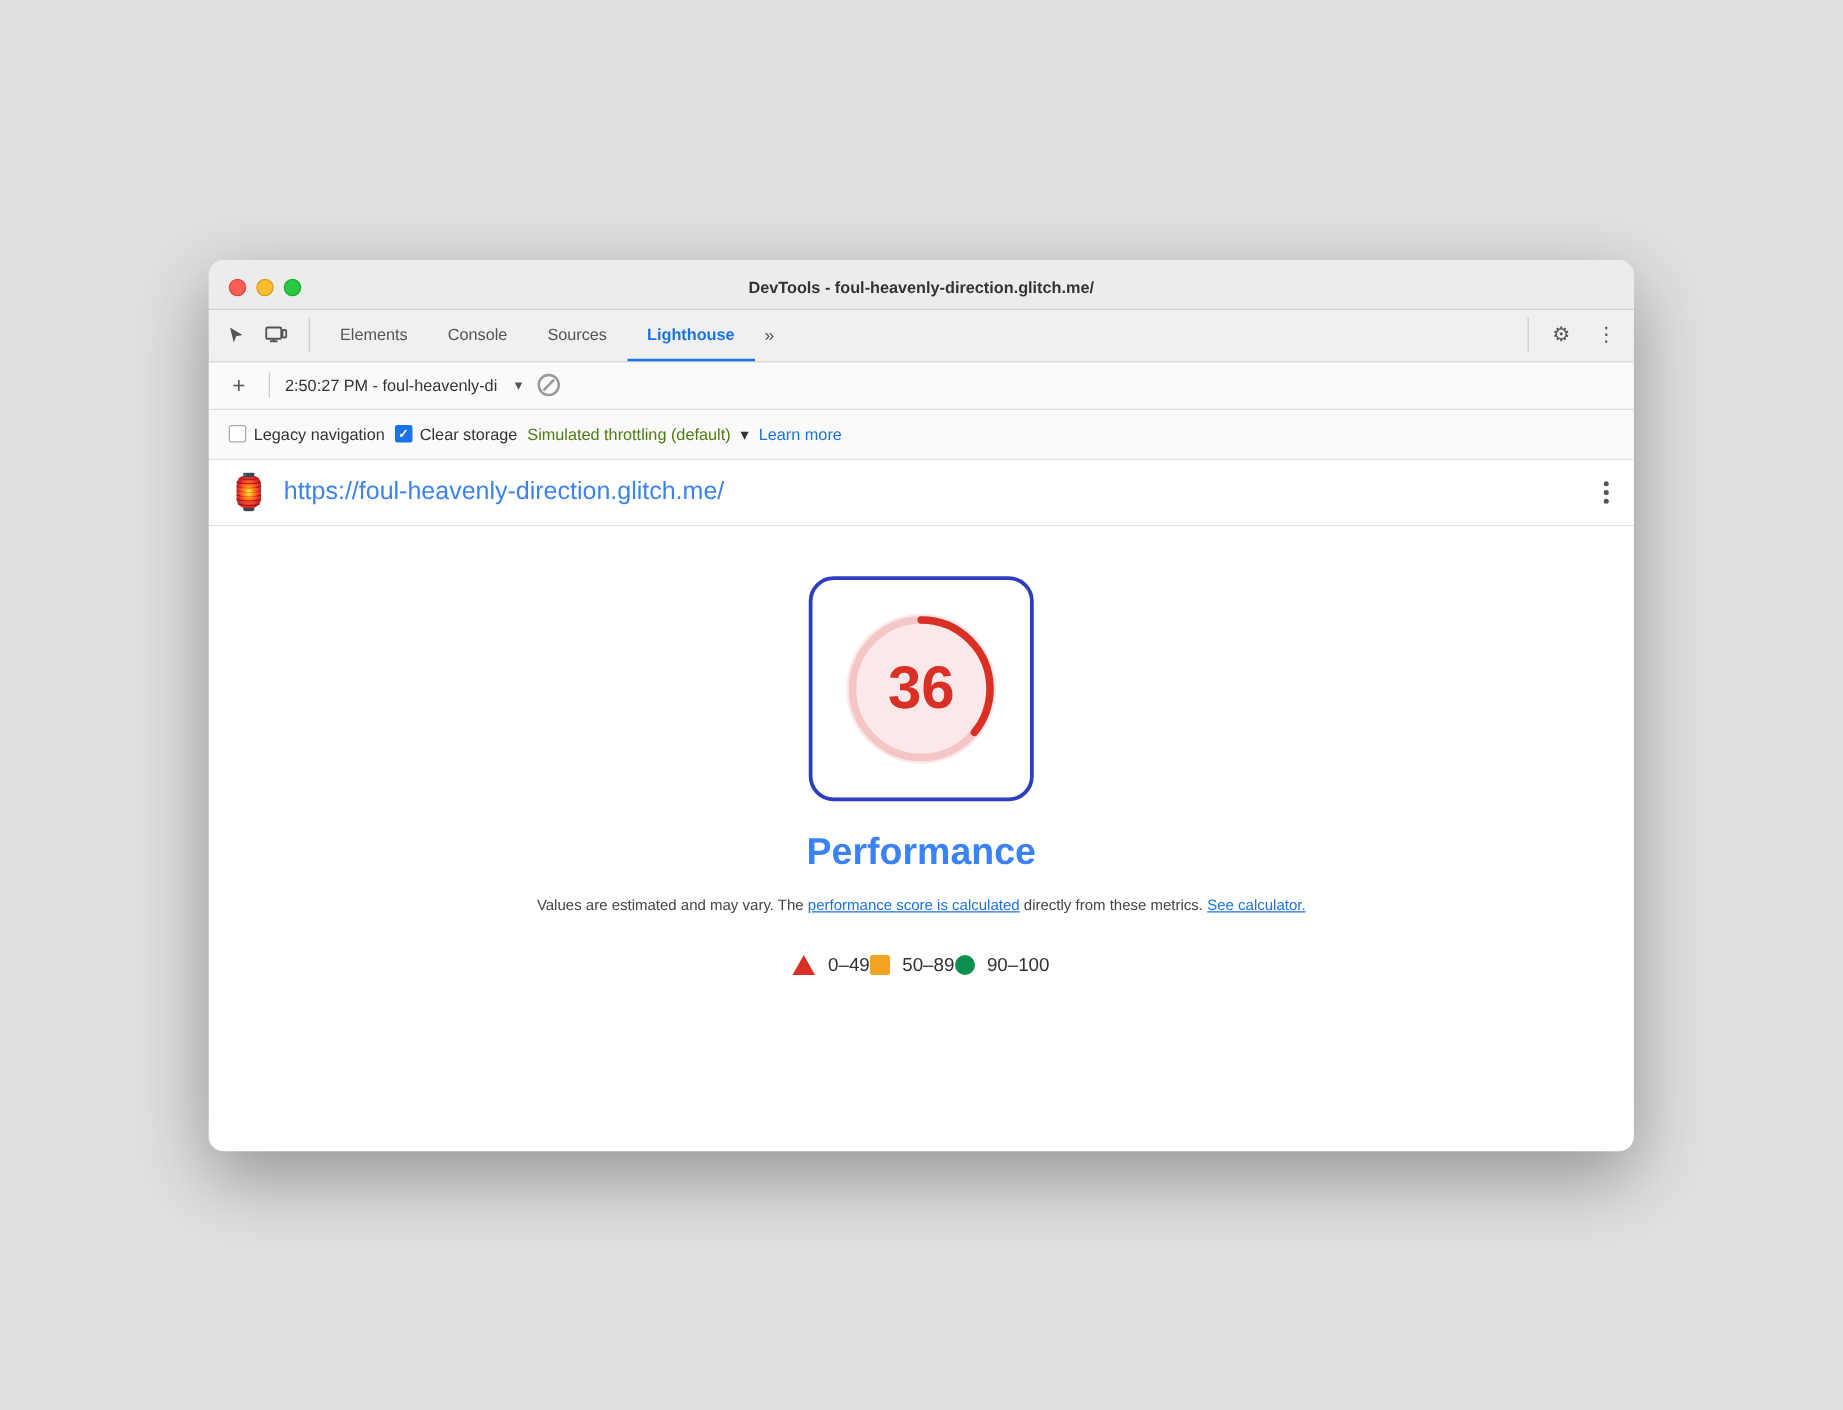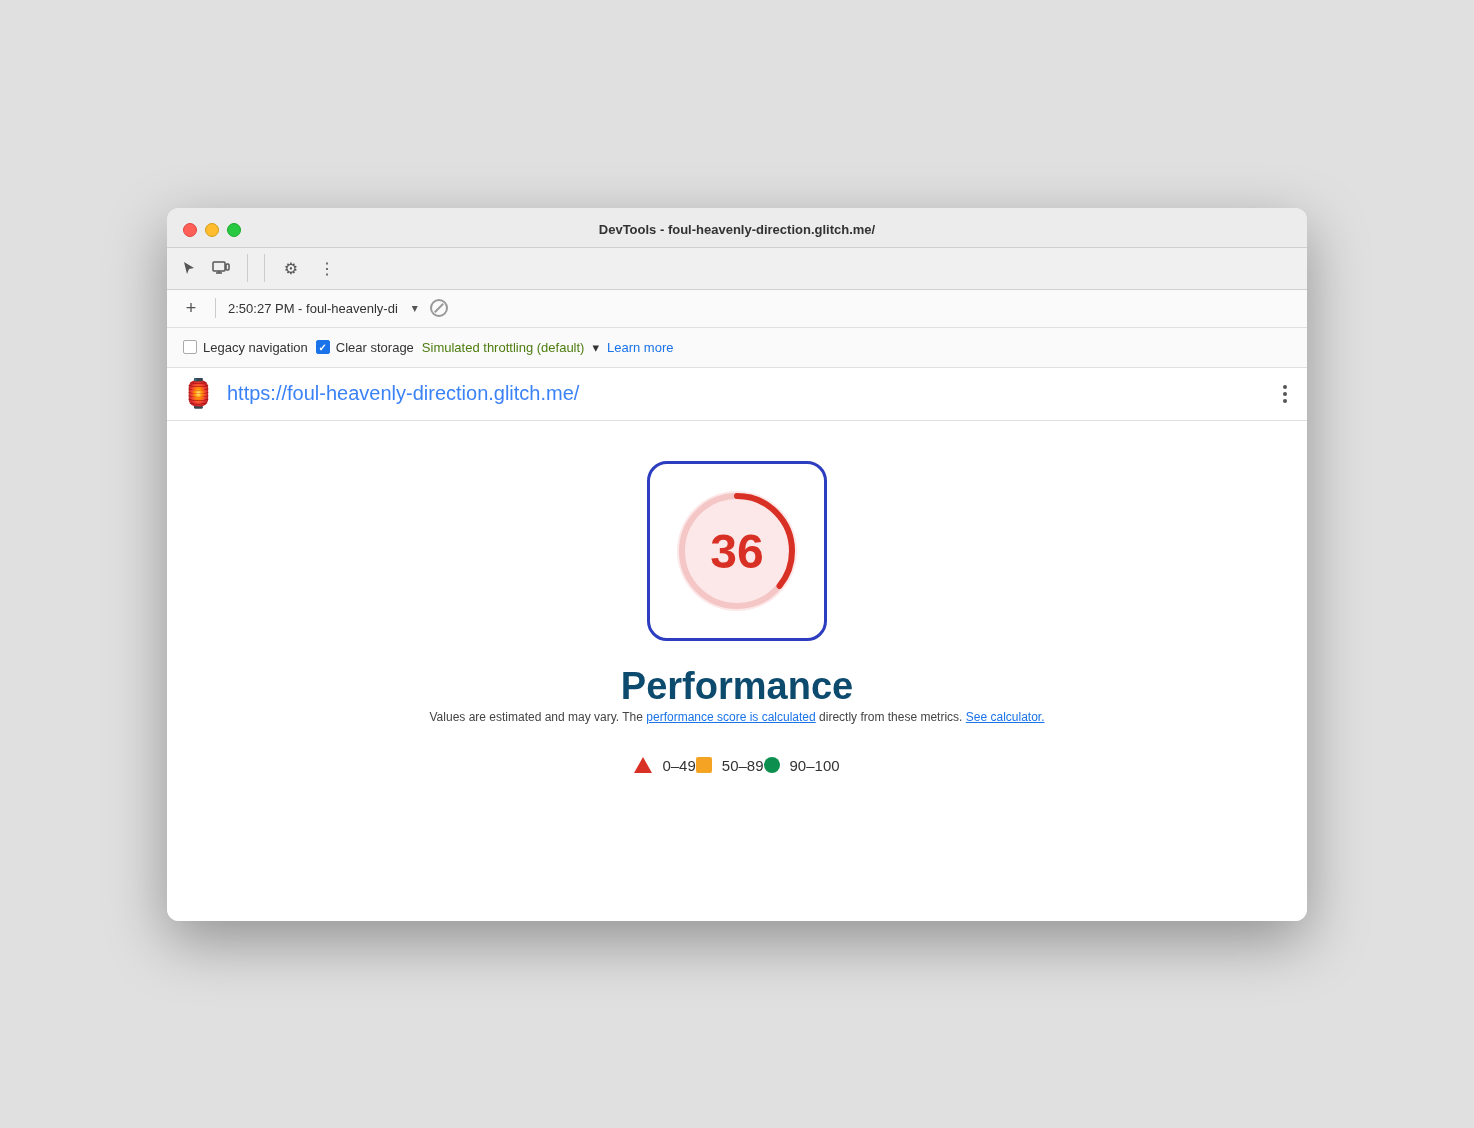--- a/index.html
+++ b/index.html
@@ -351,24 +351,24 @@
       position: absolute;
       top: 0;
       left: 0;
       width: 130px;
       height: 130px;
       transform: rotate(-90deg);
     }
 
     
     .perf-title {
-      font-size: 38px;
+      font-size: 30px;
       font-weight: 700;
-      color: #0c4a6e;
-      margin-bottom: 0;
+      color: #3b82f6;
+      margin-bottom: 16px;
     }
 
     
     .perf-desc {
       font-size: 12px;
       color: #444;
       text-align: center;
       max-width: 700px;
       line-height: 1.6;
       margin-bottom: 30px;
@@ -440,20 +440,37 @@
       <div class="toolbar-icon-btn">
         <svg width="18" height="16" viewBox="0 0 18 16" fill="none">
           <rect x="1" y="2" width="12" height="9" rx="1" stroke="#555" stroke-width="1.5" fill="none"></rect>
           <rect x="14" y="4" width="3" height="6" rx="1" stroke="#555" stroke-width="1.5" fill="none"></rect>
           <line x1="4" y1="13" x2="10" y2="13" stroke="#555" stroke-width="1.5"></line>
           <line x1="7" y1="11" x2="7" y2="13" stroke="#555" stroke-width="1.5"></line>
         </svg>
       </div>
     </div>
 
+    <div class="tabs">
+      <div class="tab">
+        <span>Elements</span>
+      </div>
+      <div class="tab">
+        <span>Console</span>
+      </div>
+      <div class="tab">
+        <span>Sources</span>
+      </div>
+      <div class="tab active">
+        <span>Lighthouse</span>
+      </div>
+      <div class="more-btn">
+        <span>»</span>
+      </div>
+    </div>
 
     <div class="toolbar-right">
       <div class="icon-btn">⚙</div>
       <div class="icon-btn">⋮</div>
     </div>
   </div>
 
   <div class="secondary-toolbar">
     <span class="add-btn">+</span>
     <div class="divider-v"></div>

